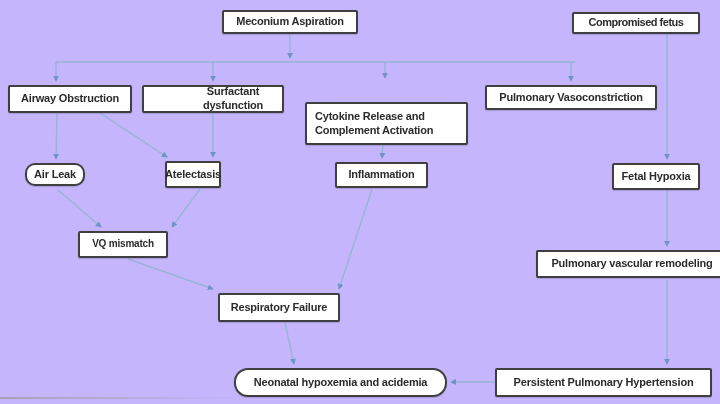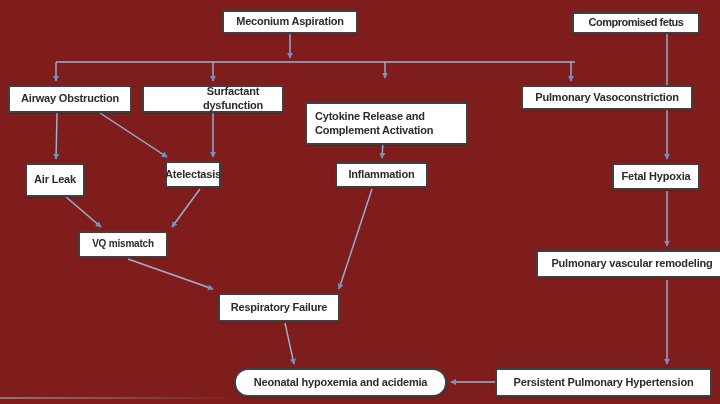--- a/index.html
+++ b/index.html
@@ -1,19 +1,19 @@
 <!DOCTYPE html>
 <html><head>
 <meta charset="utf-8">
 <style>
   html,body{margin:0;padding:0;background:#e9e9e9;}
   .stage{
     position:relative;
     width:720px;height:404px;
-    background:#7f1d1d;
+    background:#c4b5fd;
     overflow:hidden;
     font-family:"Liberation Sans", sans-serif;
   }
   .wires{position:absolute;left:0;top:0;width:720px;height:404px;}
   .wire{stroke:#9ab4d6;stroke-width:1.4;fill:none;}
   .node{
     position:absolute;
     box-sizing:border-box;
     border:2px solid #3f3f3f;
     border-radius:2px;
@@ -72,23 +72,23 @@
   <div class="node" style="left:222px;top:10px;width:136px;height:24px;">Meconium Aspiration</div>
 
   <div class="node" style="left:572px;top:12px;width:128px;height:22px;letter-spacing:-0.5px;">Compromised fetus</div>
 
   <div class="node" style="left:8px;top:85px;width:124px;height:28px;">Airway Obstruction</div>
 
   <div class="node" style="left:142px;top:85px;width:142px;height:28px;padding-left:44px;">Surfactant dysfunction</div>
 
   <div class="node" style="left:305px;top:82px;width:163px;height:43px;justify-content:flex-start;text-align:left;padding-left:8px;margin-top:20px;">Cytokine Release and Complement Activation</div>
 
-  <div class="node" style="left:485px;top:85px;width:172px;height:25px;margin-left:36px;">Pulmonary Vasoconstriction</div>
+  <div class="node" style="left:485px;top:85px;width:172px;height:25px;">Pulmonary Vasoconstriction</div>
 
-  <div class="node" style="left:25px;top:163px;width:60px;height:34px;">Air Leak</div>
+  <div class="node" style="left:25px;top:163px;width:60px;height:23px;border-radius:10px;">Air Leak</div>
 
   <div class="node" style="left:165px;top:161px;width:56px;height:27px;">Atelectasis</div>
 
   <div class="node" style="left:335px;top:162px;width:93px;height:26px;">Inflammation</div>
 
   <div class="node" style="left:612px;top:163px;width:88px;height:27px;">Fetal Hypoxia</div>
 
   <div class="node" style="left:78px;top:231px;width:90px;height:27px;font-size:10px;">VQ mismatch</div>
 
   <div class="node" style="left:536px;top:250px;width:192px;height:28px;">Pulmonary vascular remodeling</div>

